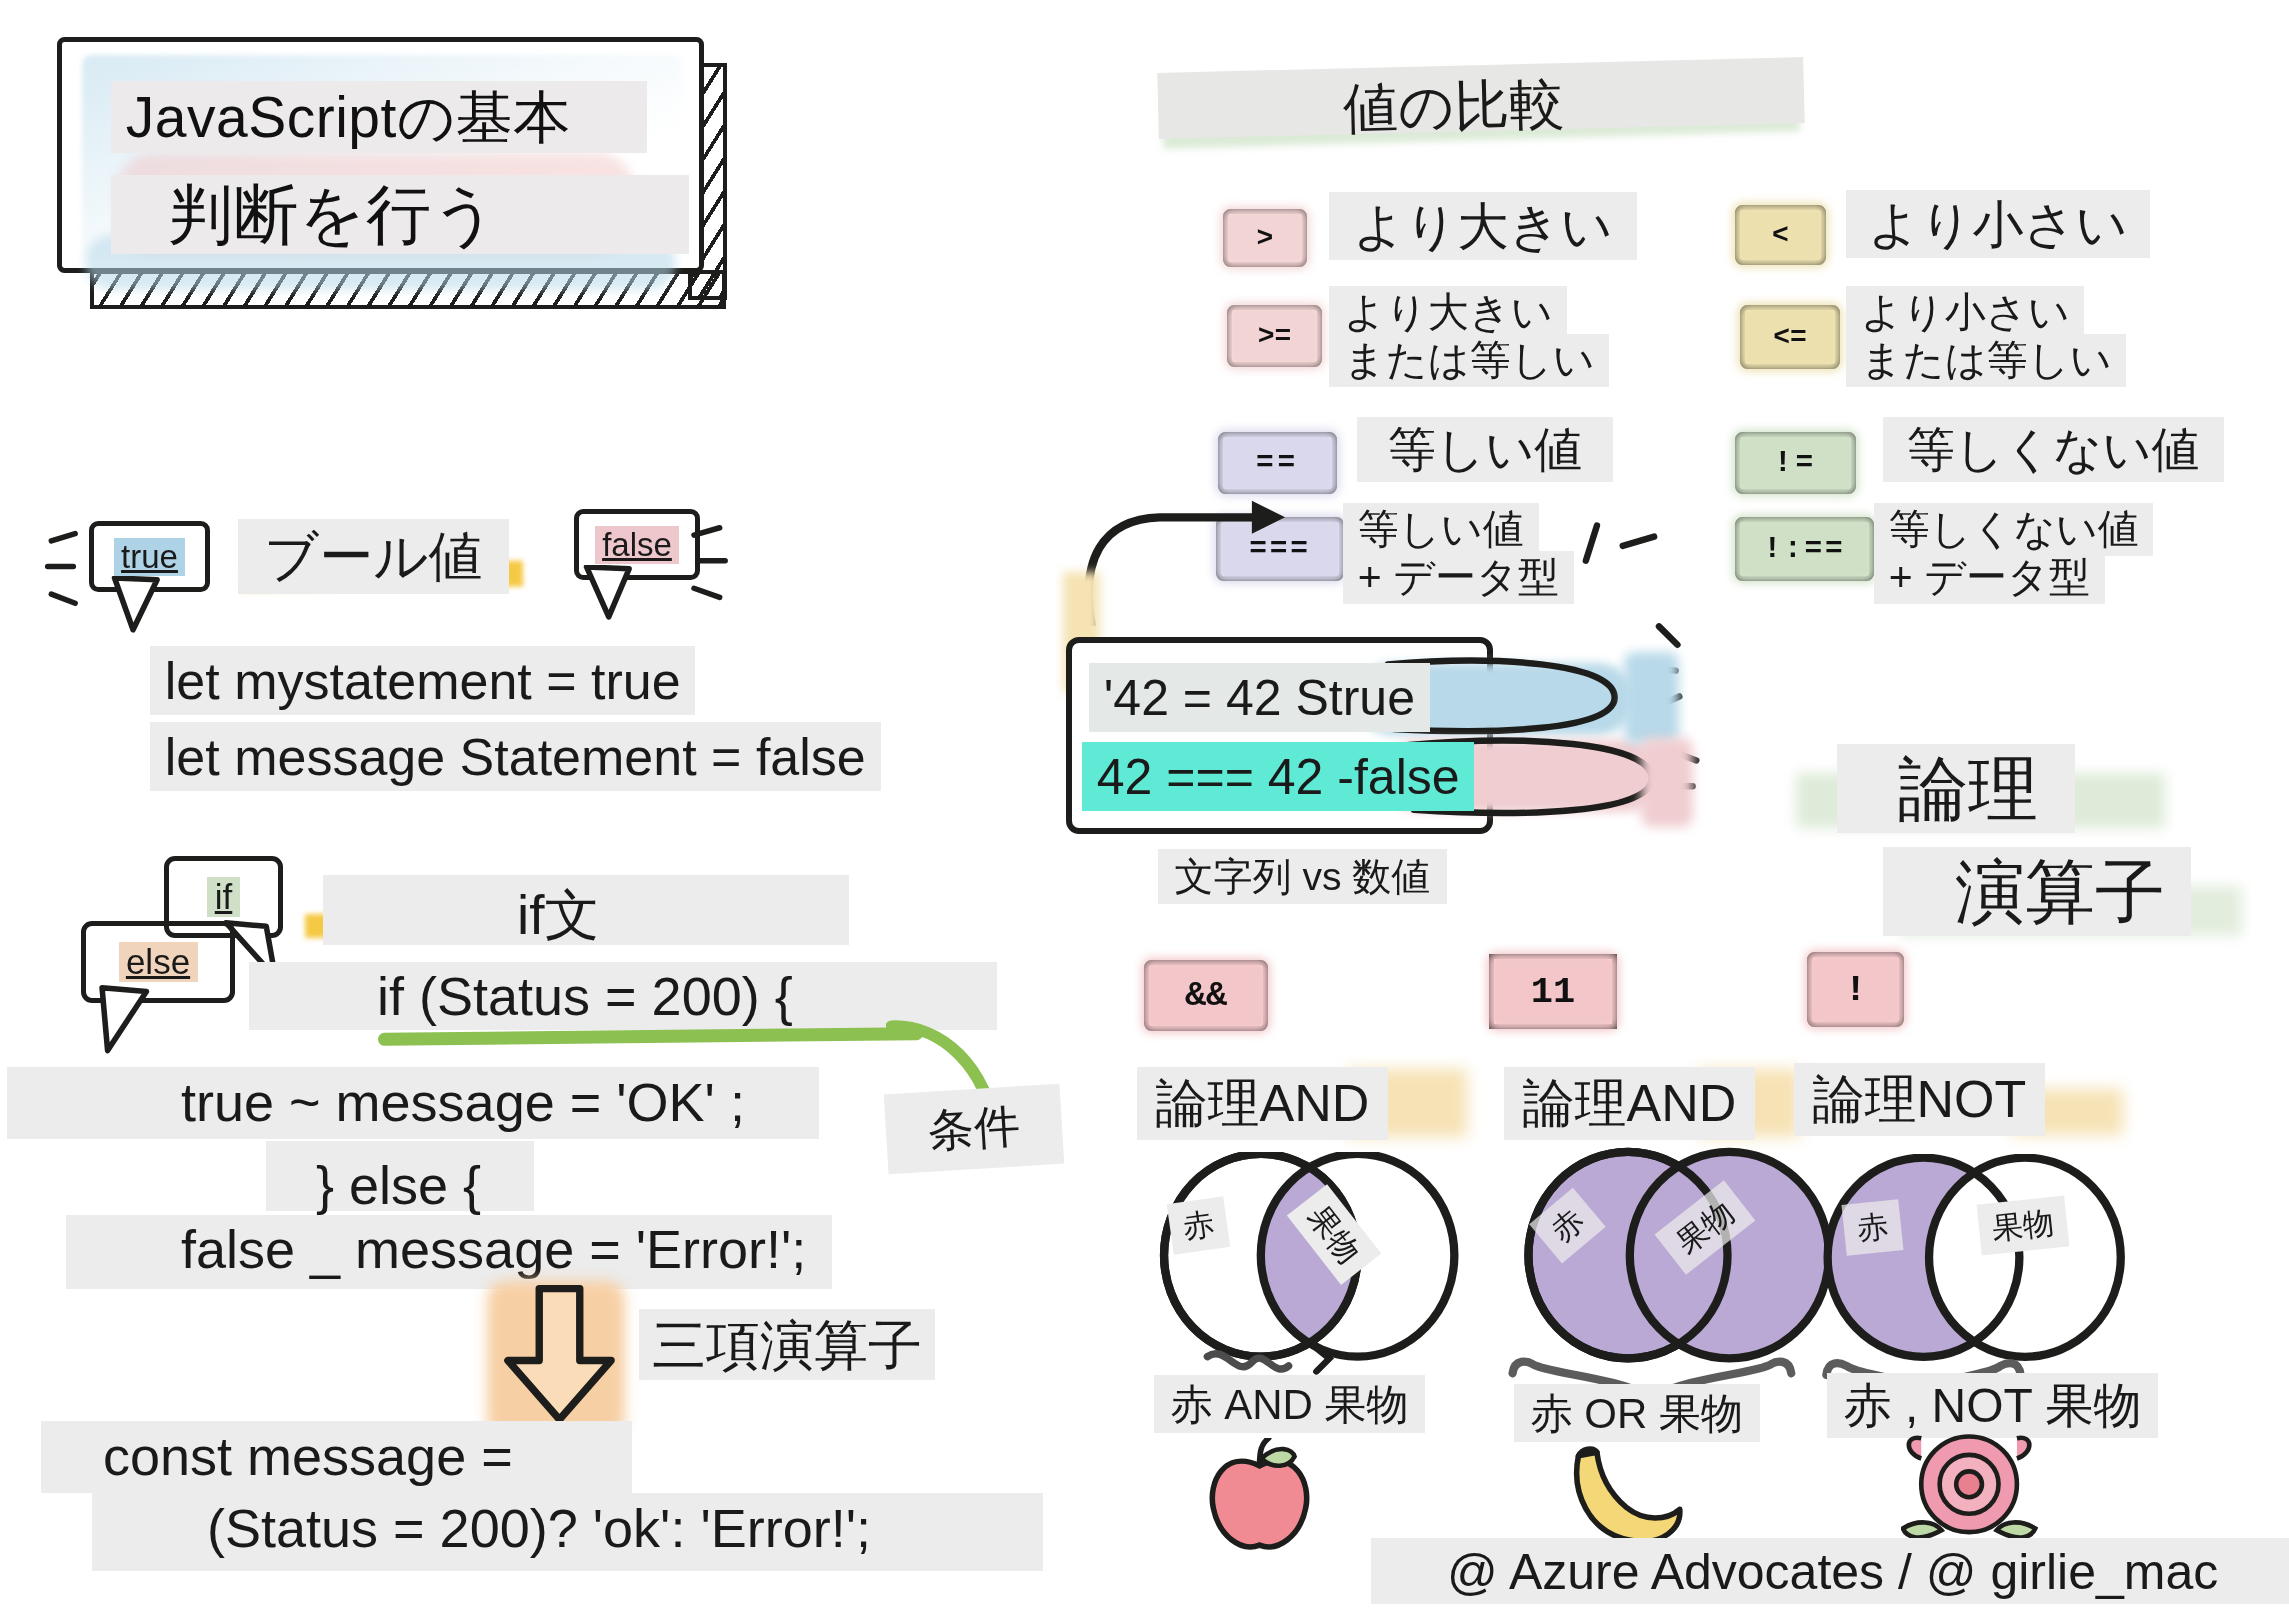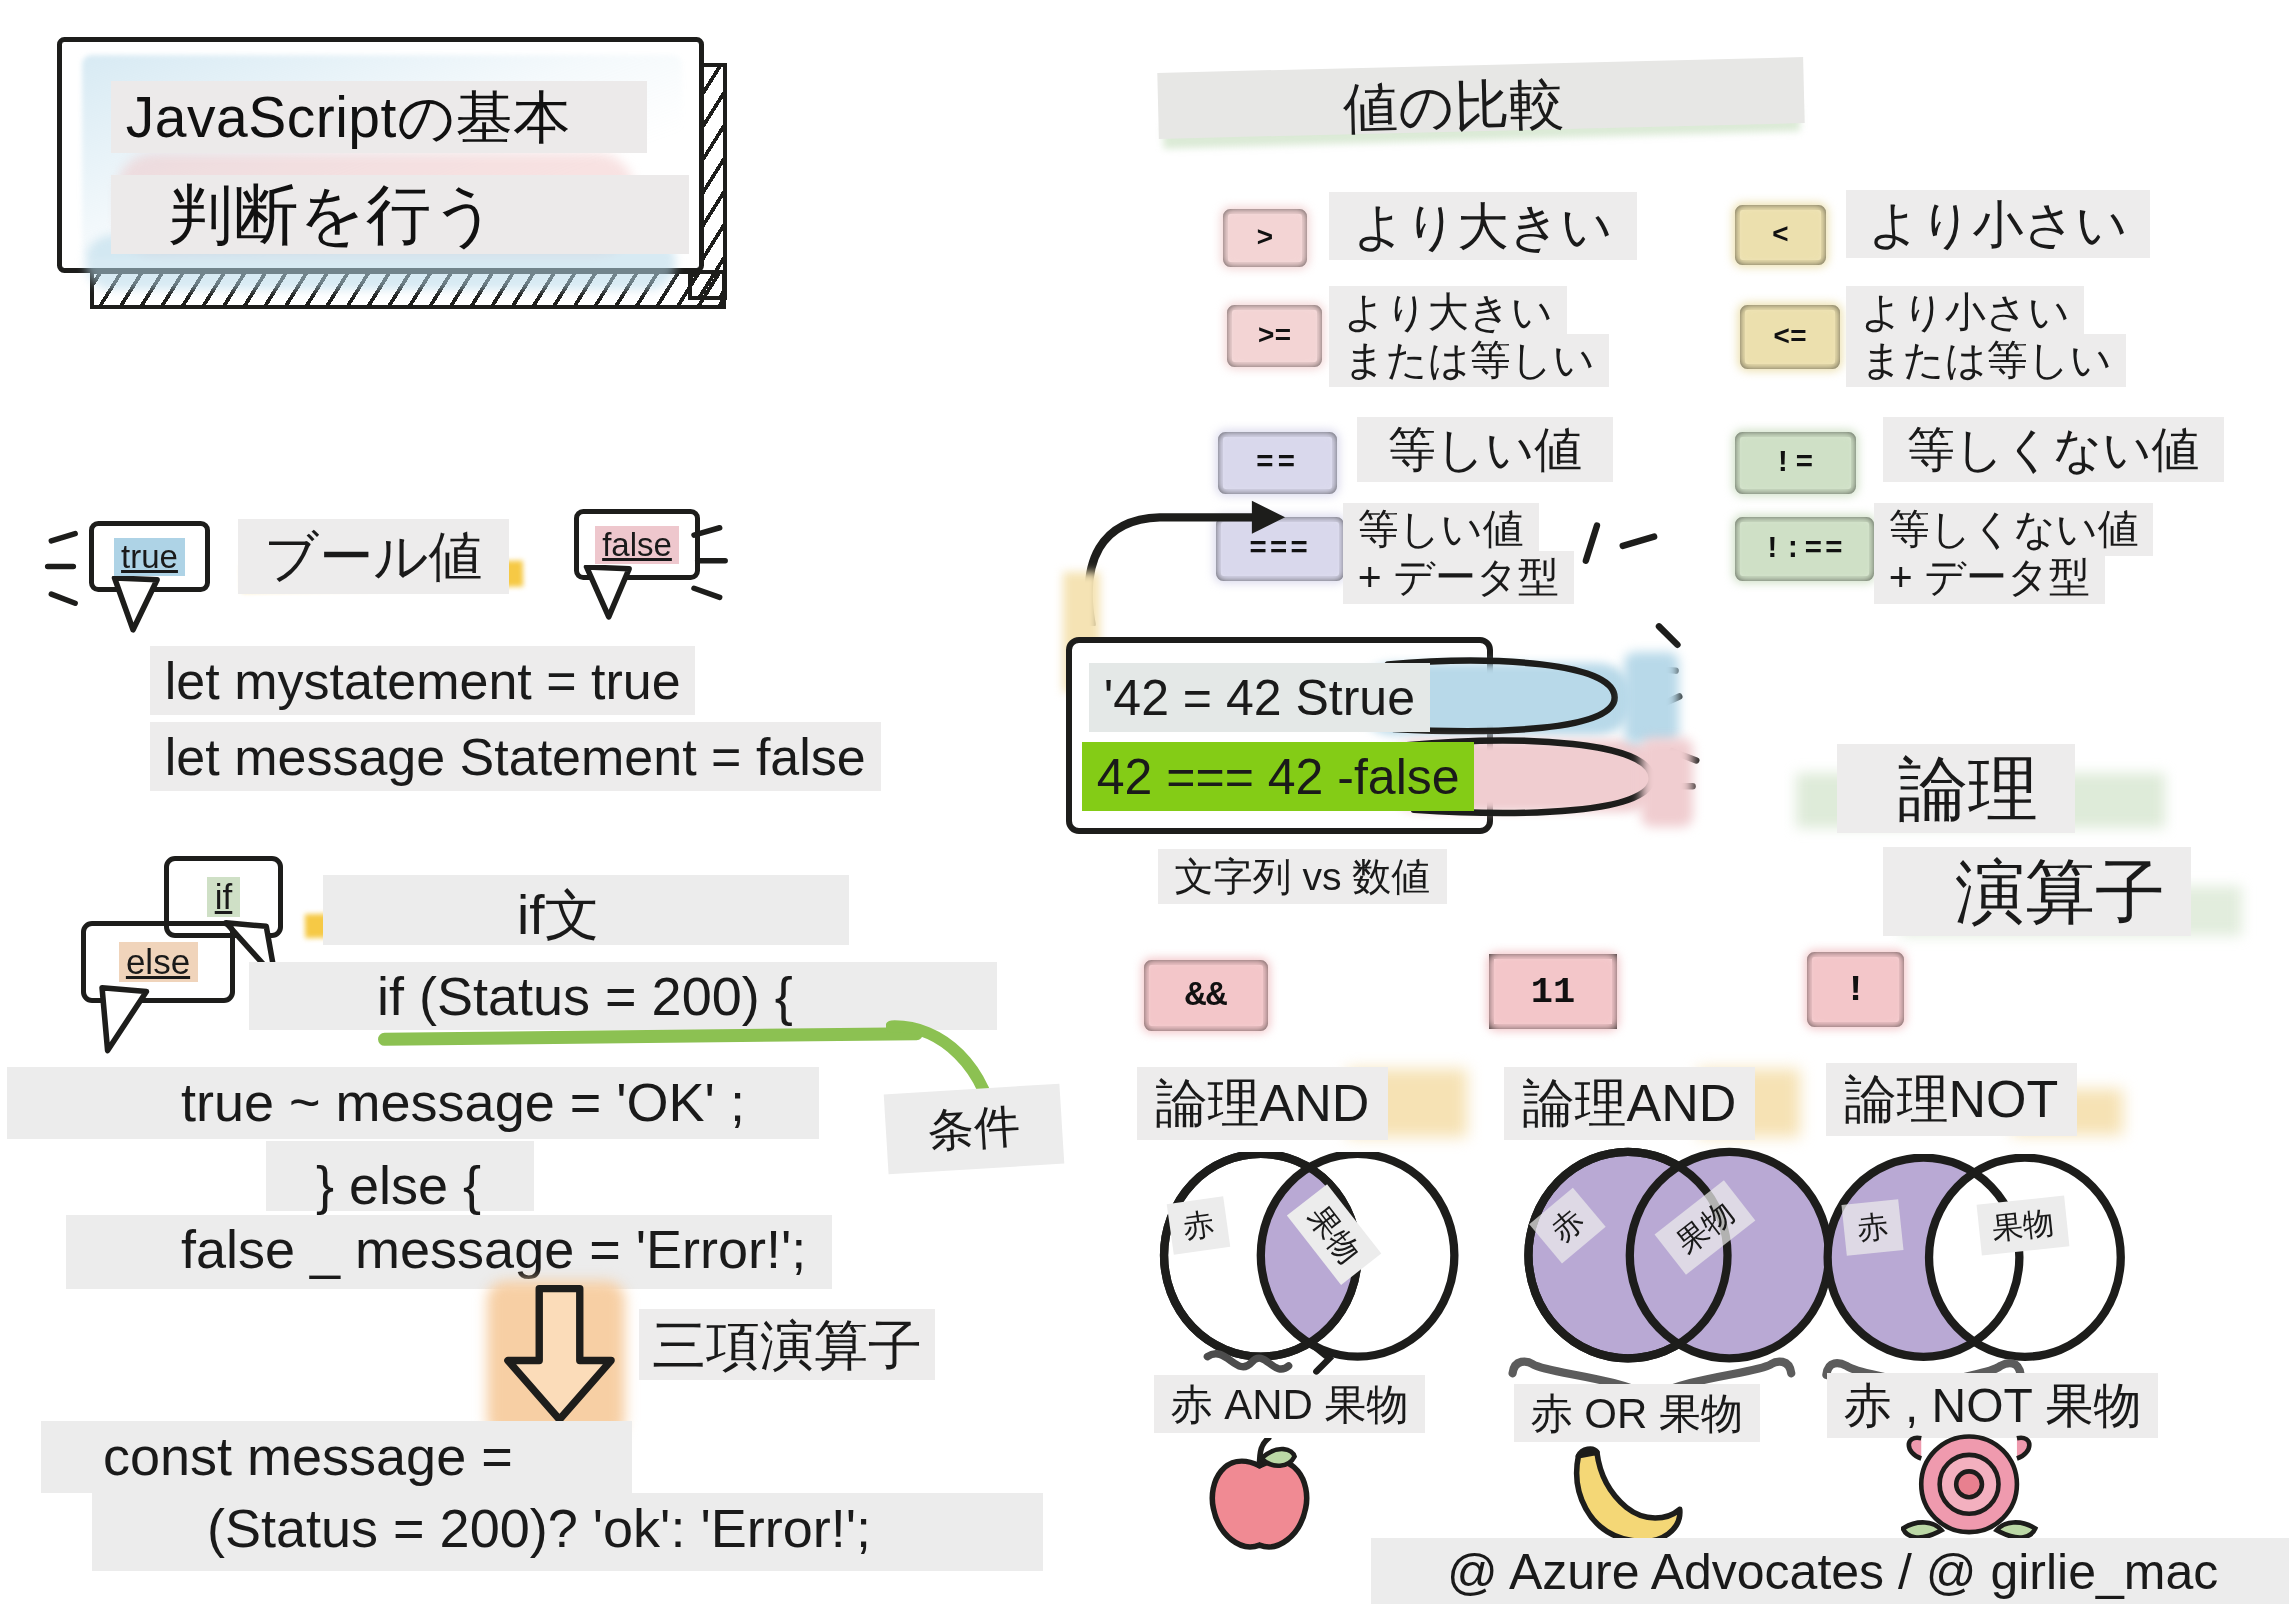--- a/index.html
+++ b/index.html
@@ -184,21 +184,21 @@
 <div class="abs" style="left:1357px;top:663px;width:277px;height:72px;background:#b8d9e9;border-radius:46px;filter:blur(4.6px);"></div>
 <svg class="abs" style="left:1384px;top:657px;width:240px;height:83px;" viewBox="0 0 260 90">
   <path d="M4 8 C120 -2 250 6 250 44 C250 80 120 84 10 78" fill="none" stroke="#1d1d1b" stroke-width="7" stroke-linecap="round"></path>
 </svg>
 <div class="abs nowrap" style="left:1089px;top:663px;font-size:50px;background:#e4e8e7;padding:5.5px 14.8px;">'42 = 42 Strue</div>
 
 <div class="abs" style="left:1384px;top:740px;width:277px;height:72px;background:#f0cdd0;border-radius:46px;filter:blur(4.6px);"></div>
 <svg class="abs" style="left:1403px;top:736px;width:258px;height:85px;" viewBox="0 0 280 92">
   <path d="M4 10 C130 -2 270 6 270 46 C270 84 130 88 12 80" fill="none" stroke="#1d1d1b" stroke-width="7" stroke-linecap="round"></path>
 </svg>
-<div class="abs nowrap" style="left:1082px;top:742px;font-size:50px;background:#84cc16;padding:5.5px 14.8px;">42 === 42 -false</div>
+<div class="abs nowrap" style="left:1082px;top:742px;font-size:50px;background:#5eead4;padding:5.5px 14.8px;">42 === 42 -false</div>
 
 <div class="abs hl nowrap" style="left:1158px;top:849px;font-size:39px;padding:5.5px 16.6px;">文字列 vs 数値</div>
 
 <svg class="abs" style="left:1569px;top:509px;width:102px;height:83px;" viewBox="0 0 110 90">
   <path d="M18 56 L30 18" stroke="#1d1d1b" stroke-width="7" stroke-linecap="round" fill="none"></path>
   <path d="M58 40 L92 30" stroke="#1d1d1b" stroke-width="7" stroke-linecap="round" fill="none"></path>
 </svg>
 <svg class="abs" style="left:1635px;top:617px;width:83px;height:111px;" viewBox="0 0 90 120">
   <path d="M26 10 L46 30" stroke="#1d1d1b" stroke-width="7" stroke-linecap="round" fill="none"></path>
   <path d="M18 56 L44 58" stroke="#1d1d1b" stroke-width="7" stroke-linecap="round" fill="none"></path>
@@ -318,21 +318,21 @@
 <svg class="abs" style="left:1560px;top:1443px;width:129px;height:116px;" viewBox="0 0 140 126">
   <path d="M20 14 C12 52 30 98 78 106 C112 112 132 92 130 72 C116 84 92 86 72 70 C48 50 42 26 40 10 Z" fill="#f4d776" stroke="#1d1d1b" stroke-width="6" stroke-linejoin="round"></path>
   <path d="M20 14 C24 6 36 4 40 10" fill="none" stroke="#1d1d1b" stroke-width="6" stroke-linecap="round"></path>
 </svg>
 
 <div class="opbox" style="left:1807px;top:952px;width:87px;height:65px;font-size:37px;border-radius:7.4px;">
   <div class="wash" style="background:#f3c6c9;"></div>
   <b>!</b>
 </div>
 <div class="abs" style="left:2012px;top:1089px;width:111px;height:46px;background:#f6e2b4;filter:blur(7.4px);"></div>
-<div class="abs hl nowrap" style="left:1794px;top:1063px;font-size:52px;padding:7.4px 18.5px;margin-left:32px;">論理NOT</div>
+<div class="abs hl nowrap" style="left:1794px;top:1063px;font-size:52px;padding:7.4px 18.5px;">論理NOT</div>
 
 <svg class="venn" style="left:1807px;top:1154px;width:351px;height:212px;" viewBox="0 0 380 230">
   <defs>
     <mask id="maskNot">
       <rect x="0" y="0" width="380" height="230" fill="black"></rect>
       <ellipse cx="126" cy="112" rx="104" ry="108" fill="white"></ellipse>
       <ellipse cx="236" cy="112" rx="104" ry="108" fill="black"></ellipse>
     </mask>
   </defs>
   <ellipse cx="126" cy="112" rx="104" ry="108" fill="#ffffff"></ellipse>

